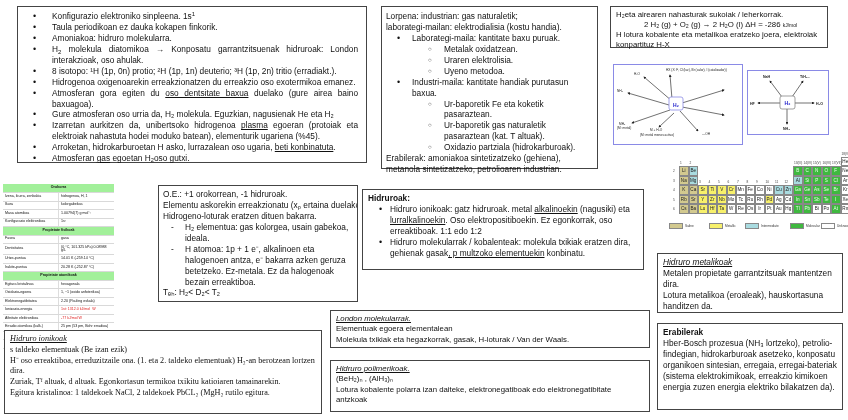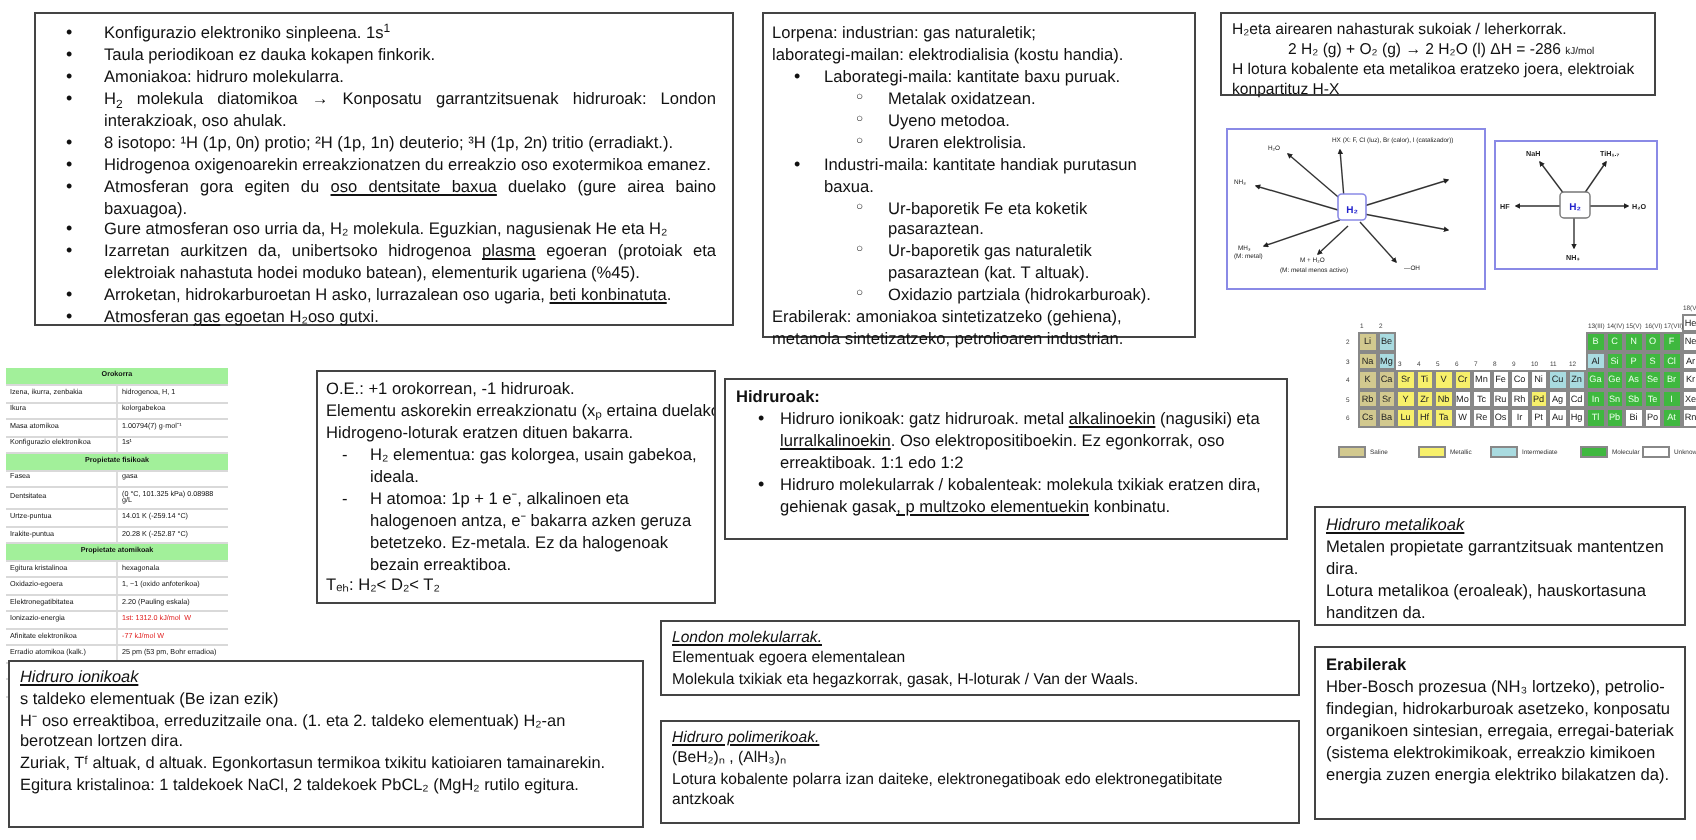--- a/index.html
+++ b/index.html
@@ -64,22 +64,22 @@
   </ul>
 </div>
 
 <div class="box" style="left:381px; top:6px; width:217px; height:163px; padding:4px 4px;">
   <div>Lorpena: industrian: gas naturaletik;</div>
   <div>laborategi-mailan: elektrodialisia (kostu handia).</div>
   <ul class="bul">
     <li style="padding-left:26px;"><span>Laborategi-maila: kantitate baxu puruak.</span>
       <ul class="circ">
         <li>Metalak oxidatzean.</li>
+        <li>Uraren elektrolisia.</li>
         <li>Uyeno metodoa.</li>
-        <li>Uraren elektrolisia.</li>
       </ul>
     </li>
     <li style="padding-left:26px;"><span>Industri-maila: kantitate handiak purutasun baxua.</span>
       <ul class="circ">
         <li>Ur-baporetik Fe eta koketik pasaraztean.</li>
         <li>Ur-baporetik gas naturaletik pasaraztean (kat. T altuak).</li>
         <li>Oxidazio partziala (hidrokarburoak).</li>
       </ul>
     </li>
   </ul>
@@ -353,21 +353,21 @@
     <div class="legend-sw pt-metallic" style="left: 46px; top: 70.5px;"></div>
     <div class="legend-lbl" style="left: 62px; top: 71.5px;">Metallic</div>
     <div class="legend-sw pt-inter" style="left: 82px; top: 70.5px;"></div>
     <div class="legend-lbl" style="left: 98px; top: 71.5px;">Intermediate</div>
     <div class="legend-sw pt-mol" style="left: 127px; top: 70.5px;"></div>
     <div class="legend-lbl" style="left: 143px; top: 71.5px;">Molecular</div>
     <div class="legend-sw pt-unk" style="left: 158px; top: 70.5px;"></div>
     <div class="legend-lbl" style="left: 174px; top: 71.5px;">Unknown</div>
   </div>
 
-<div class="box" style="left:4px; top:330px; width:318px; height:84px; padding:3px 5px; font-size:8.2px;">
+<div class="box" style="left:4px; top:330px; width:318px; height:84px; padding:3px 5px; font-size:8.2px;font-family:Liberation Serif, serif;">
   <div class="hdr-it">Hidruro ionikoak</div>
   <div>s taldeko elementuak (Be izan ezik)</div>
   <div>H⁻ oso erreaktiboa, erreduzitzaile ona. (1. eta 2. taldeko elementuak) H₂-an berotzean lortzen dira.</div>
   <div>Zuriak, Tᶠ altuak, d altuak. Egonkortasun termikoa txikitu katioiaren tamainarekin.</div>
   <div>Egitura kristalinoa: 1 taldekoek NaCl, 2 taldekoek PbCL₂ (MgH₂ rutilo egitura.</div>
 </div>
 
 <div class="box" style="left:330px; top:310px; width:320px; height:38px; padding:3px 5px; font-size:7.8px;">
   <div class="hdr-it">London molekularrak.</div>
   <div>Elementuak egoera elementalean</div>

